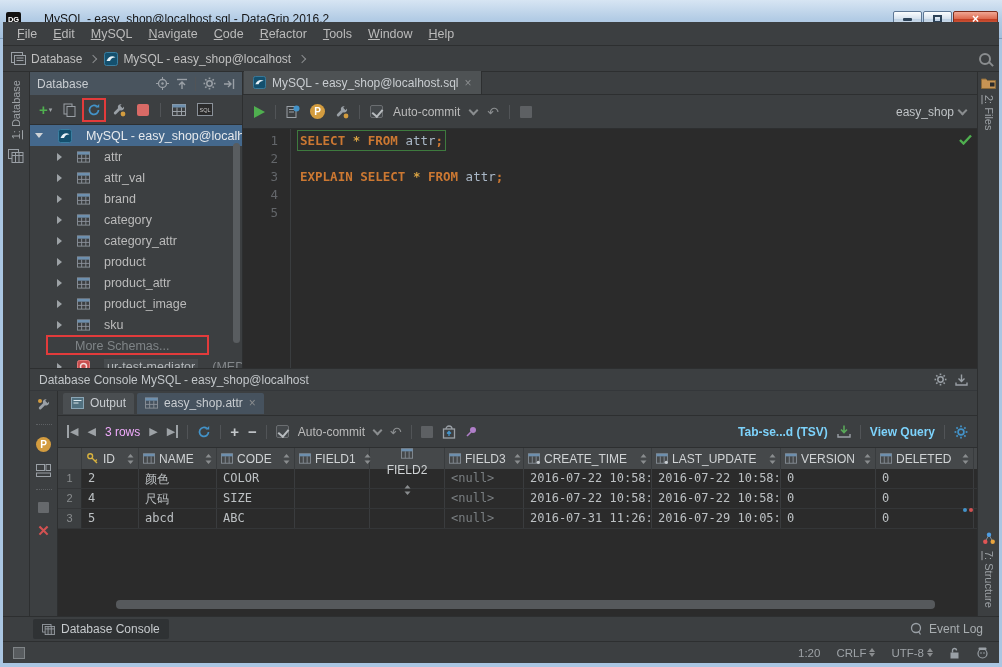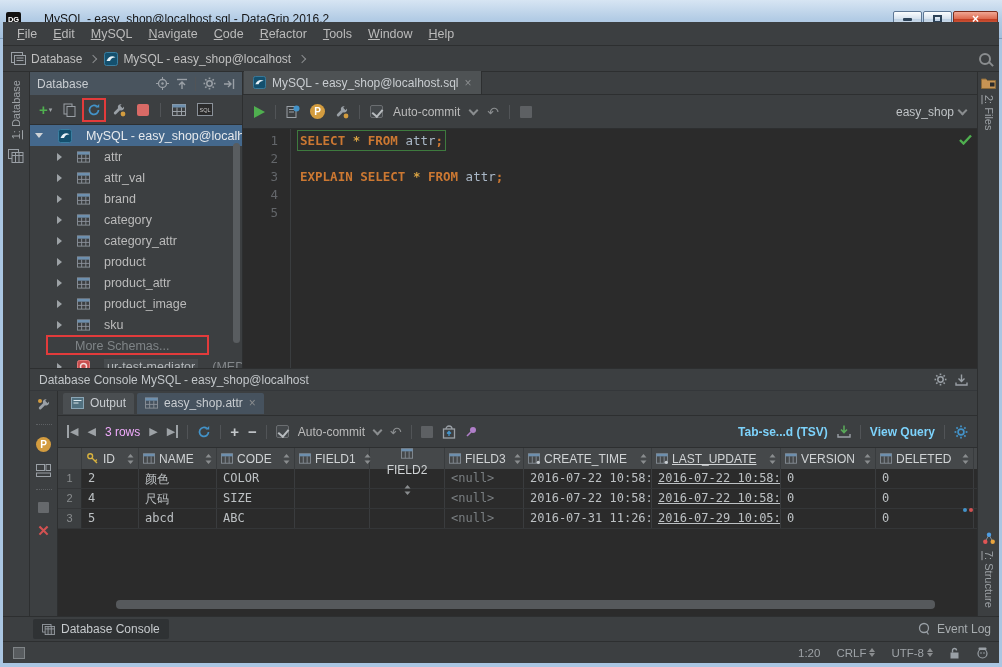--- a/index.html
+++ b/index.html
@@ -142,26 +142,26 @@
            font-family:"Liberation Sans",sans-serif; font-size:12px;}
   .gcorner{width:24px; flex:none; border-right:1px solid #393c3e;}
   .gh{display:flex; align-items:center; gap:4px; padding:0 4px; border-right:1px solid #393c3e; flex:none;}
   .gh .sp{flex:1;}
   .grow-r{height:20px; display:flex; border-bottom:1px solid #343638;}
   .gnum{width:24px; flex:none; background:#3c3f41; color:#8a8d8f; text-align:center; line-height:19px;
         border-right:1px solid #2d2f30; font-family:"Liberation Sans",sans-serif; font-size:11px;}
   .gcell{padding:2px 6px; border-right:1px solid #3a3c3e; color:#bcc0c3; white-space:nowrap; overflow:hidden; flex:none;}
   .gcell.null{color:#7a7f82;}
   .c0{width:57px;}.c1{width:78px;}.c2{width:78px;}.c3{width:75px;}.c4{width:75px;flex-direction:column;}
-  .c5{width:79px;}.c6{width:128px;}.c7{width:129px;text-decoration:underline;}.c8{width:95px;}.c9{width:98px;}
+  .c5{width:79px;}.c6{width:128px;}.c7{width:129px;}.c8{width:95px;}.c9{width:98px;}
   .hscroll{position:absolute; left:58px; right:42px; bottom:7px; height:9px; background:#56595c; border-radius:4px;}
   .stripe-dot{position:absolute; width:4px; height:4px; border-radius:50%;}
 
   
-  .toolwinbar{height:25px; flex:none; display:flex; align-items:center; gap:8px; padding:0 8px 0 30px;
+  .toolwinbar{height:25px; flex:none; display:flex; align-items:center; gap:8px; padding:0 16px 0 30px;
               border-top:1px solid #2d2f30;}
   .twbtn{display:flex; align-items:center; gap:6px; padding:3px 9px; background:#2f3234; border-radius:2px; color:#c6cacd;}
   .twright{margin-left:auto; display:flex; align-items:center; gap:6px; color:#a8adb0;}
   .statusbar{height:22px; flex:none; display:flex; align-items:center; gap:16px; padding:0 10px;
              border-top:1px solid #2d2f30; color:#9da2a6; font-size:11.5px;}
   .sb-right{margin-left:auto; display:flex; align-items:center; gap:16px;}
   .updown{display:inline-flex; flex-direction:column; gap:1px; margin-left:3px; vertical-align:middle;}
   .updown i{display:block; width:0; height:0;}
   .updown .u{border-left:3px solid transparent; border-right:3px solid transparent; border-bottom:4px solid #8a8d8f;}
   .updown .d{border-left:3px solid transparent; border-right:3px solid transparent; border-top:4px solid #8a8d8f;}

